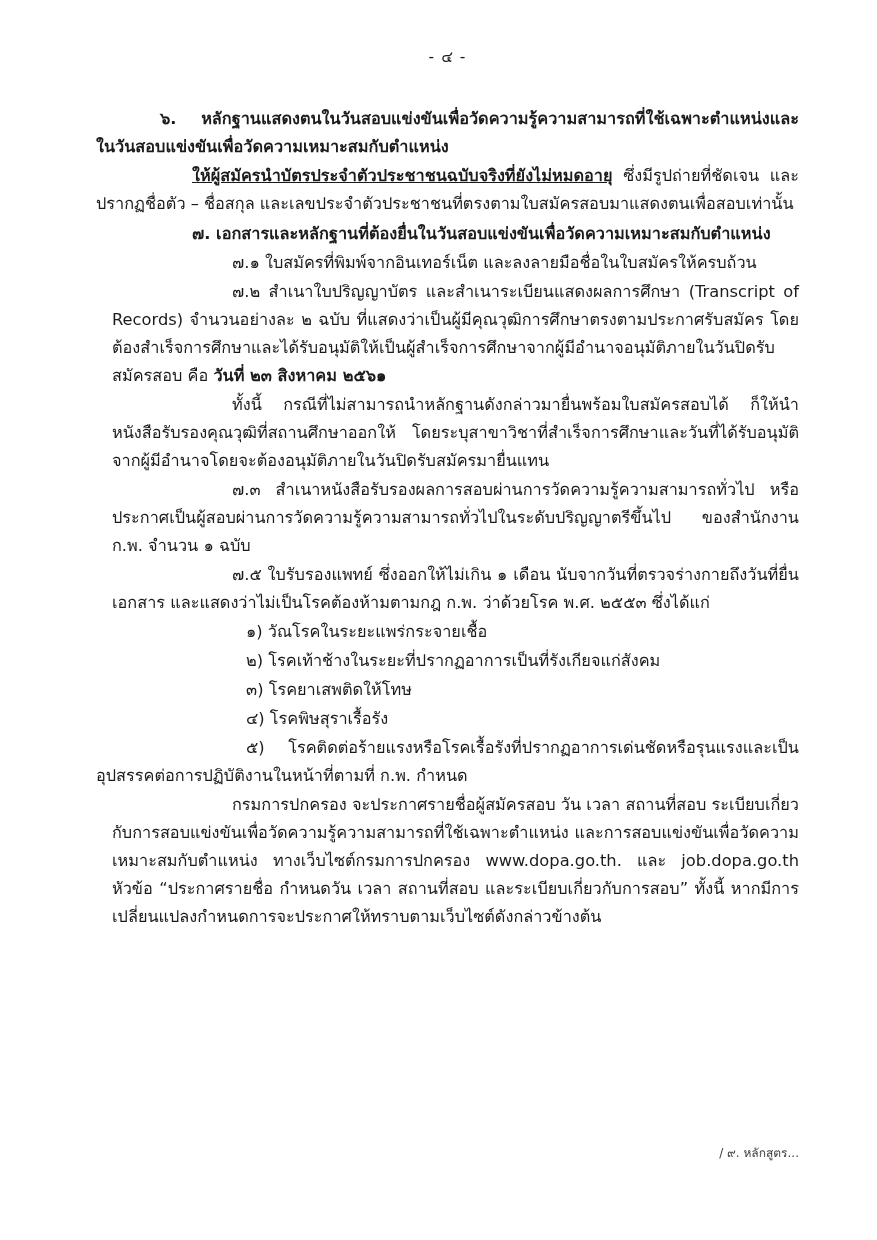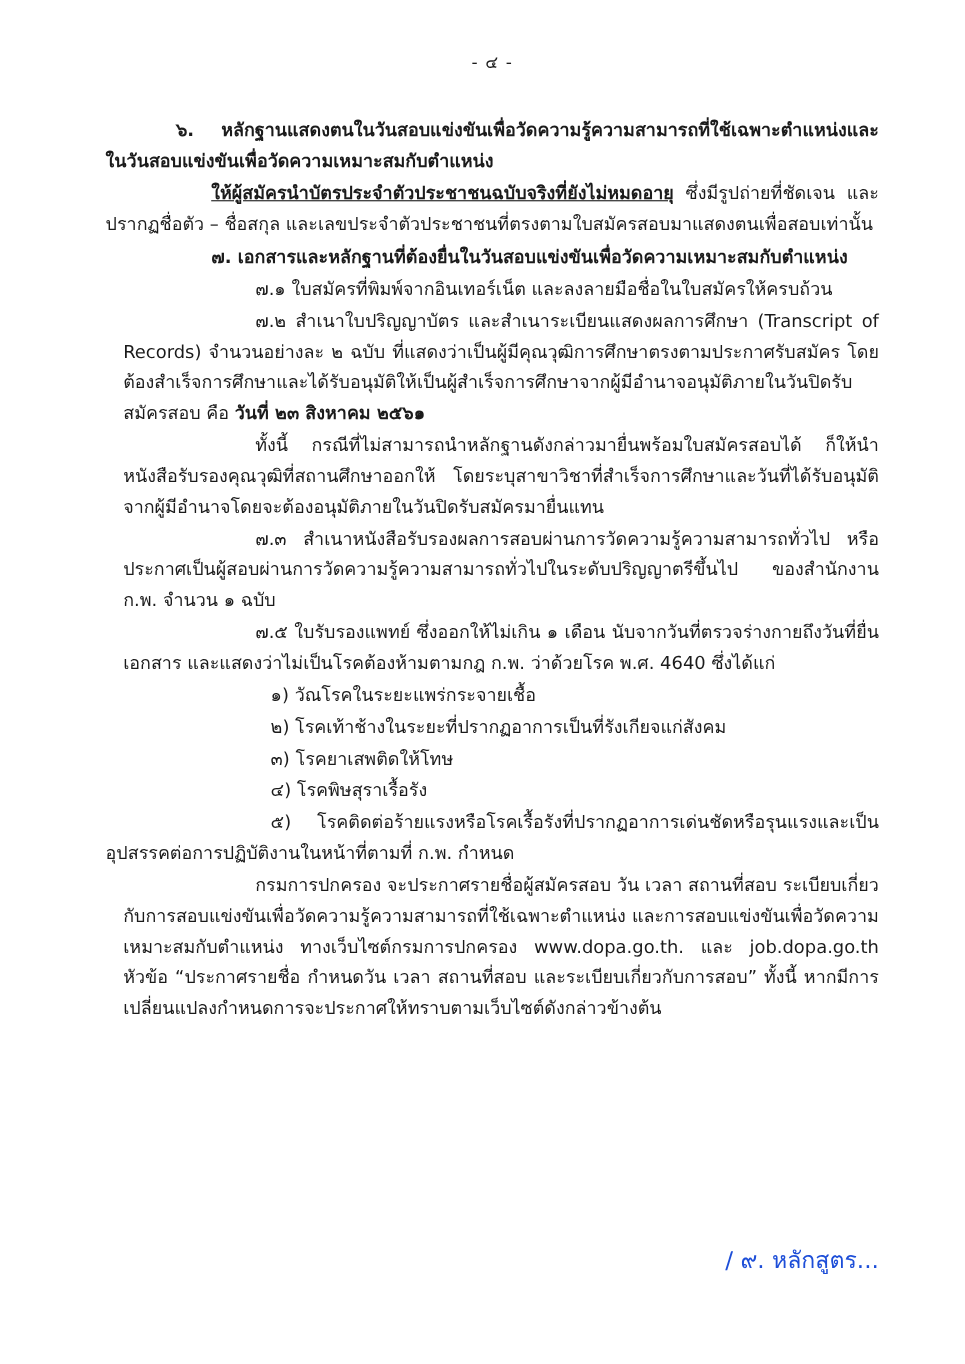--- a/index.html
+++ b/index.html
@@ -40,22 +40,22 @@
   .indent-2 { text-indent: 96px; }
   .indent-3 { text-indent: 120px; margin-left: 16px; }
   .indent-list { text-indent: 150px; }
   .bold { font-weight: bold; }
   .underline { text-decoration: underline; }
   .blk { margin-top: 2px; }
   .footer-note {
     position: absolute;
     right: 78px;
     bottom: 78px;
-    font-size: 21px;
-    color: #1d4ed8;
+    font-size: 12px;
+    color: #404040;
   }
 </style>
 </head>
 <body>
 
 <div class="page">
 
   <div class="page-number">- ๔ -</div>
 
   <div class="body-text">
@@ -68,21 +68,21 @@
 
     <p class="indent-3">๗.๑ ใบสมัครที่พิมพ์จากอินเทอร์เน็ต และลงลายมือชื่อในใบสมัครให้ครบถ้วน</p>
 
     <p class="indent-3"><span>๗.๒ สำเนาใบปริญญาบัตร และสำเนาระเบียนแสดงผลการศึกษา (Transcript of Records) จำนวนอย่างละ ๒ ฉบับ ที่แสดงว่าเป็นผู้มีคุณวุฒิการศึกษาตรงตามประกาศรับสมัคร โดยต้องสำเร็จการศึกษาและได้รับอนุมัติให้เป็นผู้สำเร็จการศึกษาจากผู้มีอำนาจอนุมัติภายในวันปิดรับสมัครสอบ คือ </span><span class="bold">วันที่ ๒๓ สิงหาคม ๒๕๖๑</span></p>
 
     <p class="indent-3">ทั้งนี้ กรณีที่ไม่สามารถนำหลักฐานดังกล่าวมายื่นพร้อมใบสมัครสอบได้ ก็ให้นำหนังสือรับรองคุณวุฒิที่สถานศึกษาออกให้ โดยระบุสาขาวิชาที่สำเร็จการศึกษาและวันที่ได้รับอนุมัติจากผู้มีอำนาจโดยจะต้องอนุมัติภายในวันปิดรับสมัครมายื่นแทน</p>
 
     <p class="indent-3">๗.๓ สำเนาหนังสือรับรองผลการสอบผ่านการวัดความรู้ความสามารถทั่วไป หรือประกาศเป็นผู้สอบผ่านการวัดความรู้ความสามารถทั่วไปในระดับปริญญาตรีขึ้นไป ของสำนักงาน ก.พ. จำนวน ๑ ฉบับ</p>
 
 
-    <p class="indent-3">๗.๕ ใบรับรองแพทย์ ซึ่งออกให้ไม่เกิน ๑ เดือน นับจากวันที่ตรวจร่างกายถึงวันที่ยื่นเอกสาร และแสดงว่าไม่เป็นโรคต้องห้ามตามกฎ ก.พ. ว่าด้วยโรค พ.ศ. 4640 ซึ่งได้แก่</p>
+    <p class="indent-3">๗.๕ ใบรับรองแพทย์ ซึ่งออกให้ไม่เกิน ๑ เดือน นับจากวันที่ตรวจร่างกายถึงวันที่ยื่นเอกสาร และแสดงว่าไม่เป็นโรคต้องห้ามตามกฎ ก.พ. ว่าด้วยโรค พ.ศ. ๒๕๕๓ ซึ่งได้แก่</p>
 
     <p class="indent-list no-wrap">๑) วัณโรคในระยะแพร่กระจายเชื้อ</p>
     <p class="indent-list">๒) โรคเท้าช้างในระยะที่ปรากฏอาการเป็นที่รังเกียจแก่สังคม</p>
     <p class="indent-list">๓) โรคยาเสพติดให้โทษ</p>
     <p class="indent-list">๔) โรคพิษสุราเรื้อรัง</p>
     <p class="indent-list">๕) โรคติดต่อร้ายแรงหรือโรคเรื้อรังที่ปรากฏอาการเด่นชัดหรือรุนแรงและเป็นอุปสรรคต่อการปฏิบัติงานในหน้าที่ตามที่ ก.พ. กำหนด</p>
 
 
 
     <p class="indent-3">กรมการปกครอง จะประกาศรายชื่อผู้สมัครสอบ วัน เวลา สถานที่สอบ ระเบียบเกี่ยวกับการสอบแข่งขันเพื่อวัดความรู้ความสามารถที่ใช้เฉพาะตำแหน่ง และการสอบแข่งขันเพื่อวัดความเหมาะสมกับตำแหน่ง ทางเว็บไซต์กรมการปกครอง www.dopa.go.th. และ job.dopa.go.th หัวข้อ “ประกาศรายชื่อ กำหนดวัน เวลา สถานที่สอบ และระเบียบเกี่ยวกับการสอบ” ทั้งนี้ หากมีการเปลี่ยนแปลงกำหนดการจะประกาศให้ทราบตามเว็บไซต์ดังกล่าวข้างต้น</p>

